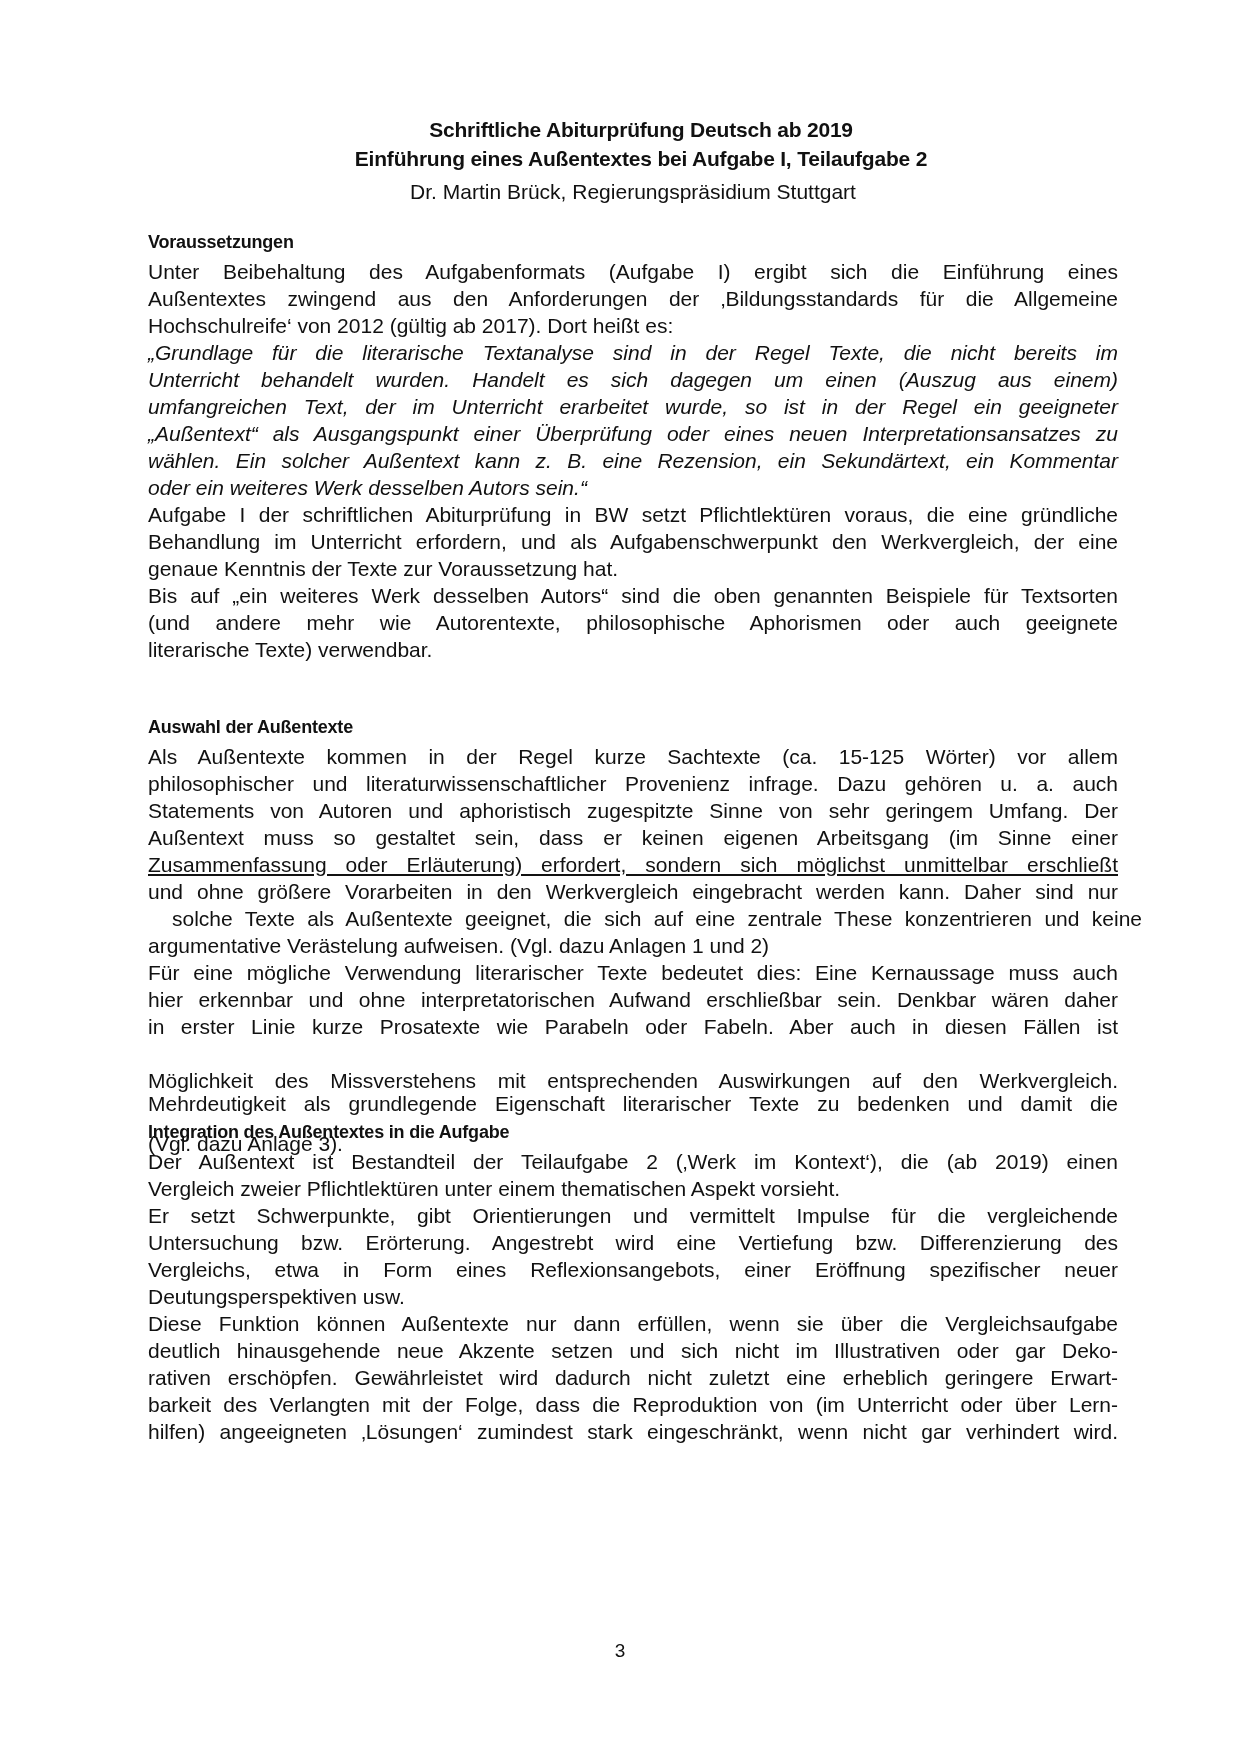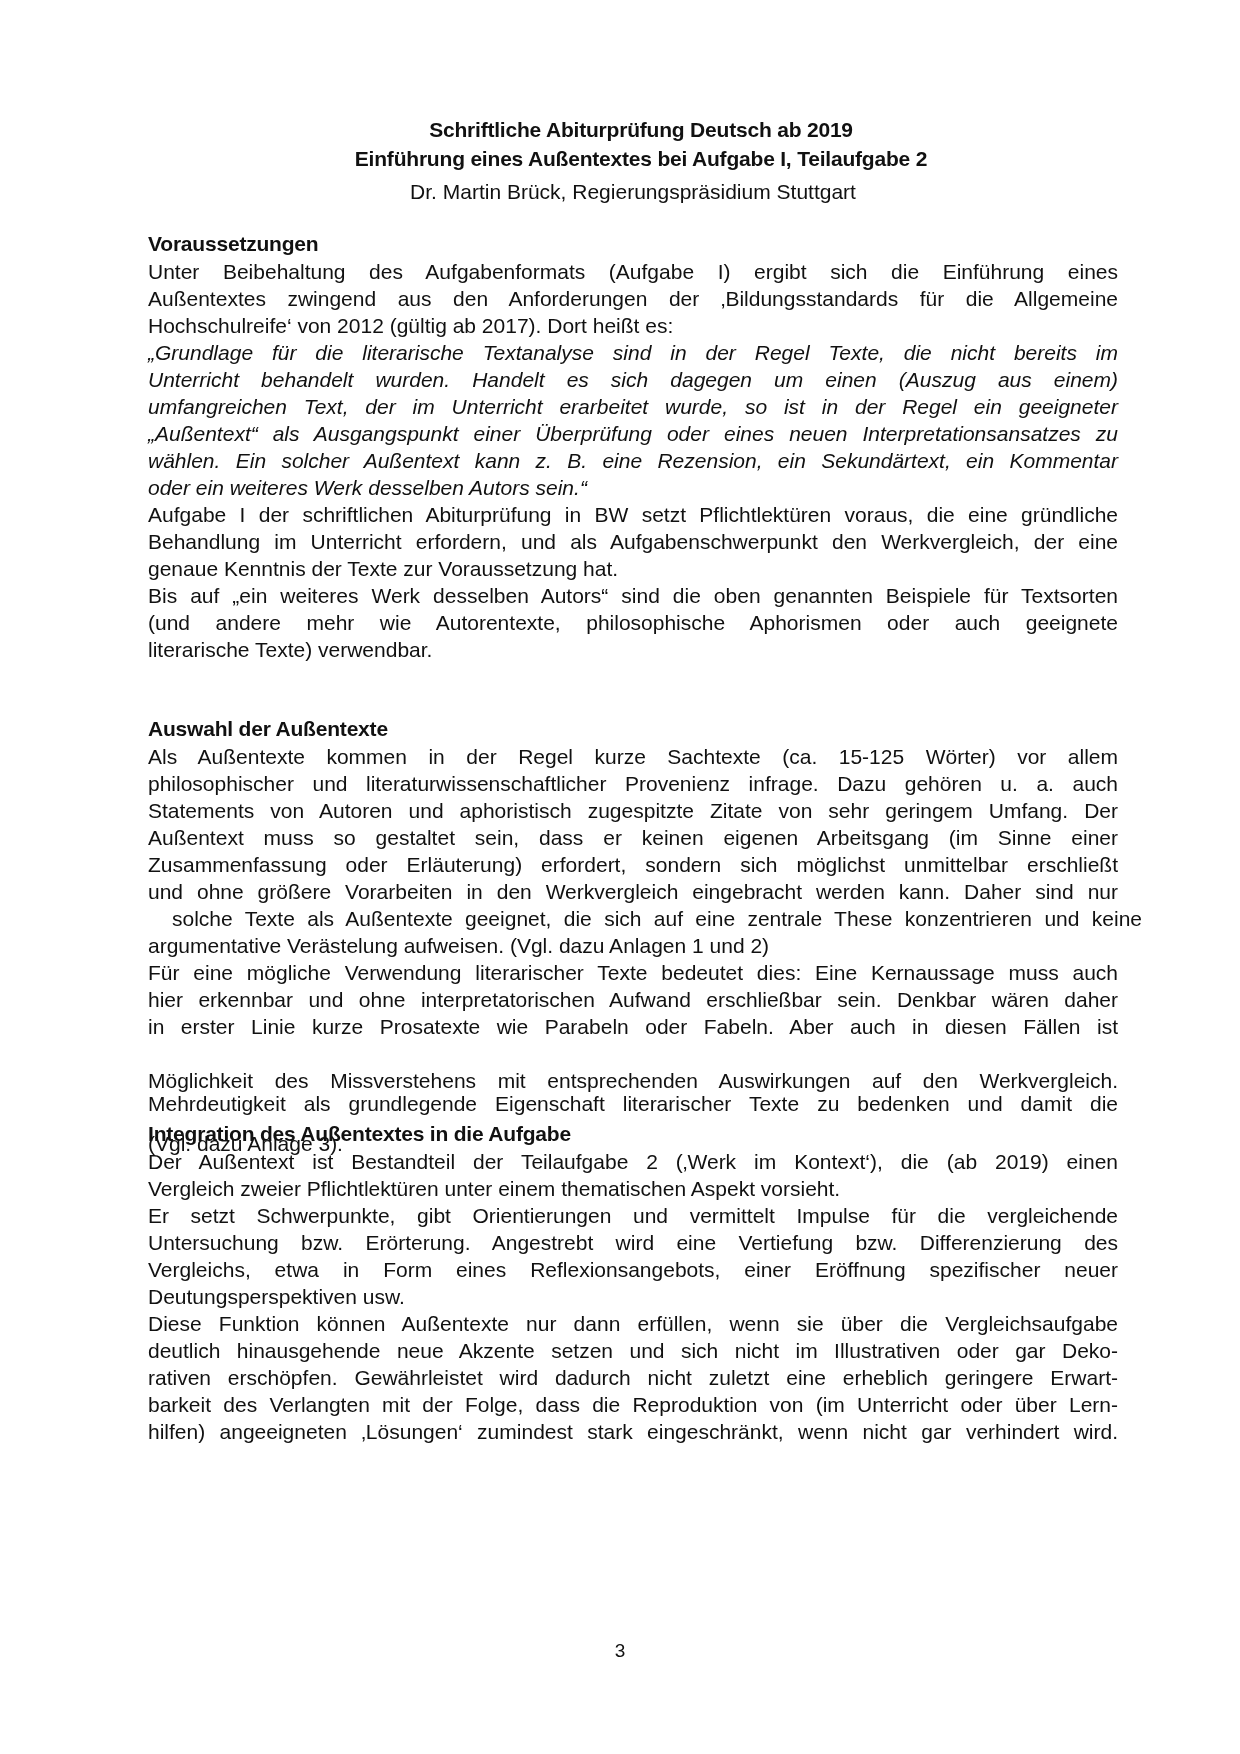--- a/index.html
+++ b/index.html
@@ -1,21 +1,21 @@
 <!DOCTYPE html>
 <html><head>
 <meta charset="utf-8">
 <style>
   html, body { margin: 0; padding: 0; background: #ffffff; }
   body { width: 1240px; height: 1754px; position: relative; overflow: hidden;
          font-family: "Liberation Sans", sans-serif; color: #111111; }
   .page { position: absolute; left: 148px; top: 0; width: 970px; }
   .title { position: absolute; left: 8px; width: 970px; text-align: center; font-weight: bold; font-size: 21px; letter-spacing: -0.2px; }
   .subtitle { position: absolute; left: 0; width: 970px; text-align: center; font-size: 21px; }
-  .h { position: absolute; left: 0; font-weight: bold; font-size: 21px; letter-spacing: -0.2px; }
+  .h { position: absolute; left: 0; font-weight: bold; font-size: 18px; letter-spacing: -0.2px; }
   .ln { position: absolute; left: 0; width: 970px; font-size: 21px; white-space: nowrap; line-height: 26px; height: 26px; }
   .j { text-align: justify; text-align-last: justify; }
   .it { font-style: italic; }
   .pageno { position: absolute; left: 0; width: 1240px; top: 1640px; text-align: center; font-size: 19px; }
 </style>
 </head>
 <body>
 
 <div class="page">
   <div class="title" style="top:118px">Schriftliche Abiturprüfung Deutsch ab 2019</div>
@@ -35,23 +35,23 @@
       <div class="ln it" style="top: 475px;">oder ein weiteres Werk desselben Autors sein.“</div>
       <div class="ln j" style="top: 502px;">Aufgabe I der schriftlichen Abiturprüfung in BW setzt Pflichtlektüren voraus, die eine gründliche</div>
       <div class="ln j" style="top: 529px;">Behandlung im Unterricht erfordern, und als Aufgabenschwerpunkt den Werkvergleich, der eine</div>
       <div class="ln" style="top: 556px;">genaue Kenntnis der Texte zur Voraussetzung hat.</div>
       <div class="ln j" style="top: 583px;">Bis auf „ein weiteres Werk desselben Autors“ sind die oben genannten Beispiele für Textsorten</div>
       <div class="ln j" style="top: 610px;">(und andere mehr wie Autorentexte, philosophische Aphorismen oder auch geeignete</div>
       <div class="ln" style="top: 637px;">literarische Texte) verwendbar.</div>
       <div class="h" style="top: 717px;">Auswahl der Außentexte</div>
       <div class="ln j" style="top: 744px;">Als Außentexte kommen in der Regel kurze Sachtexte (ca. 15-125 Wörter) vor allem</div>
       <div class="ln j" style="top: 771px;">philosophischer und literaturwissenschaftlicher Provenienz infrage. Dazu gehören u. a. auch</div>
-      <div class="ln j" style="top: 798px;">Statements von Autoren und aphoristisch zugespitzte Zitate von sehr geringem Umfang. Der</div>
+      <div class="ln j" style="top: 798px;">Statements von Autoren und aphoristisch zugespitzte Sinne von sehr geringem Umfang. Der</div>
       <div class="ln j" style="top: 825px;">Außentext muss so gestaltet sein, dass er keinen eigenen Arbeitsgang (im Sinne einer</div>
-      <div class="ln j" style="top: 852px;">Zusammenfassung oder Erläuterung) erfordert, sondern sich möglichst unmittelbar erschließt</div>
+      <div class="ln j" style="top: 852px; text-decoration: underline;">Zusammenfassung oder Erläuterung) erfordert, sondern sich möglichst unmittelbar erschließt</div>
       <div class="ln j" style="top: 879px;">und ohne größere Vorarbeiten in den Werkvergleich eingebracht werden kann. Daher sind nur</div>
       <div class="ln j" style="top: 906px; margin-left: 24px;">solche Texte als Außentexte geeignet, die sich auf eine zentrale These konzentrieren und keine</div>
       <div class="ln" style="top: 933px;">argumentative Verästelung aufweisen. (Vgl. dazu Anlagen 1 und 2)</div>
       <div class="ln j" style="top: 960px;">Für eine mögliche Verwendung literarischer Texte bedeutet dies: Eine Kernaussage muss auch</div>
       <div class="ln j" style="top: 987px;">hier erkennbar und ohne interpretatorischen Aufwand erschließbar sein. Denkbar wären daher</div>
       <div class="ln j" style="top: 1014px;">in erster Linie kurze Prosatexte wie Parabeln oder Fabeln. Aber auch in diesen Fällen ist</div>
       <div class="ln j" style="top: 1091px;">Mehrdeutigkeit als grundlegende Eigenschaft literarischer Texte zu bedenken und damit die</div>
       <div class="ln j" style="top: 1068px;">Möglichkeit des Missverstehens mit entsprechenden Auswirkungen auf den Werkvergleich.</div>
       <div class="ln" style="top: 1095px; margin-top: 36px;">(Vgl. dazu Anlage 3).</div>
       <div class="h" style="top: 1122px;">Integration des Außentextes in die Aufgabe</div>

